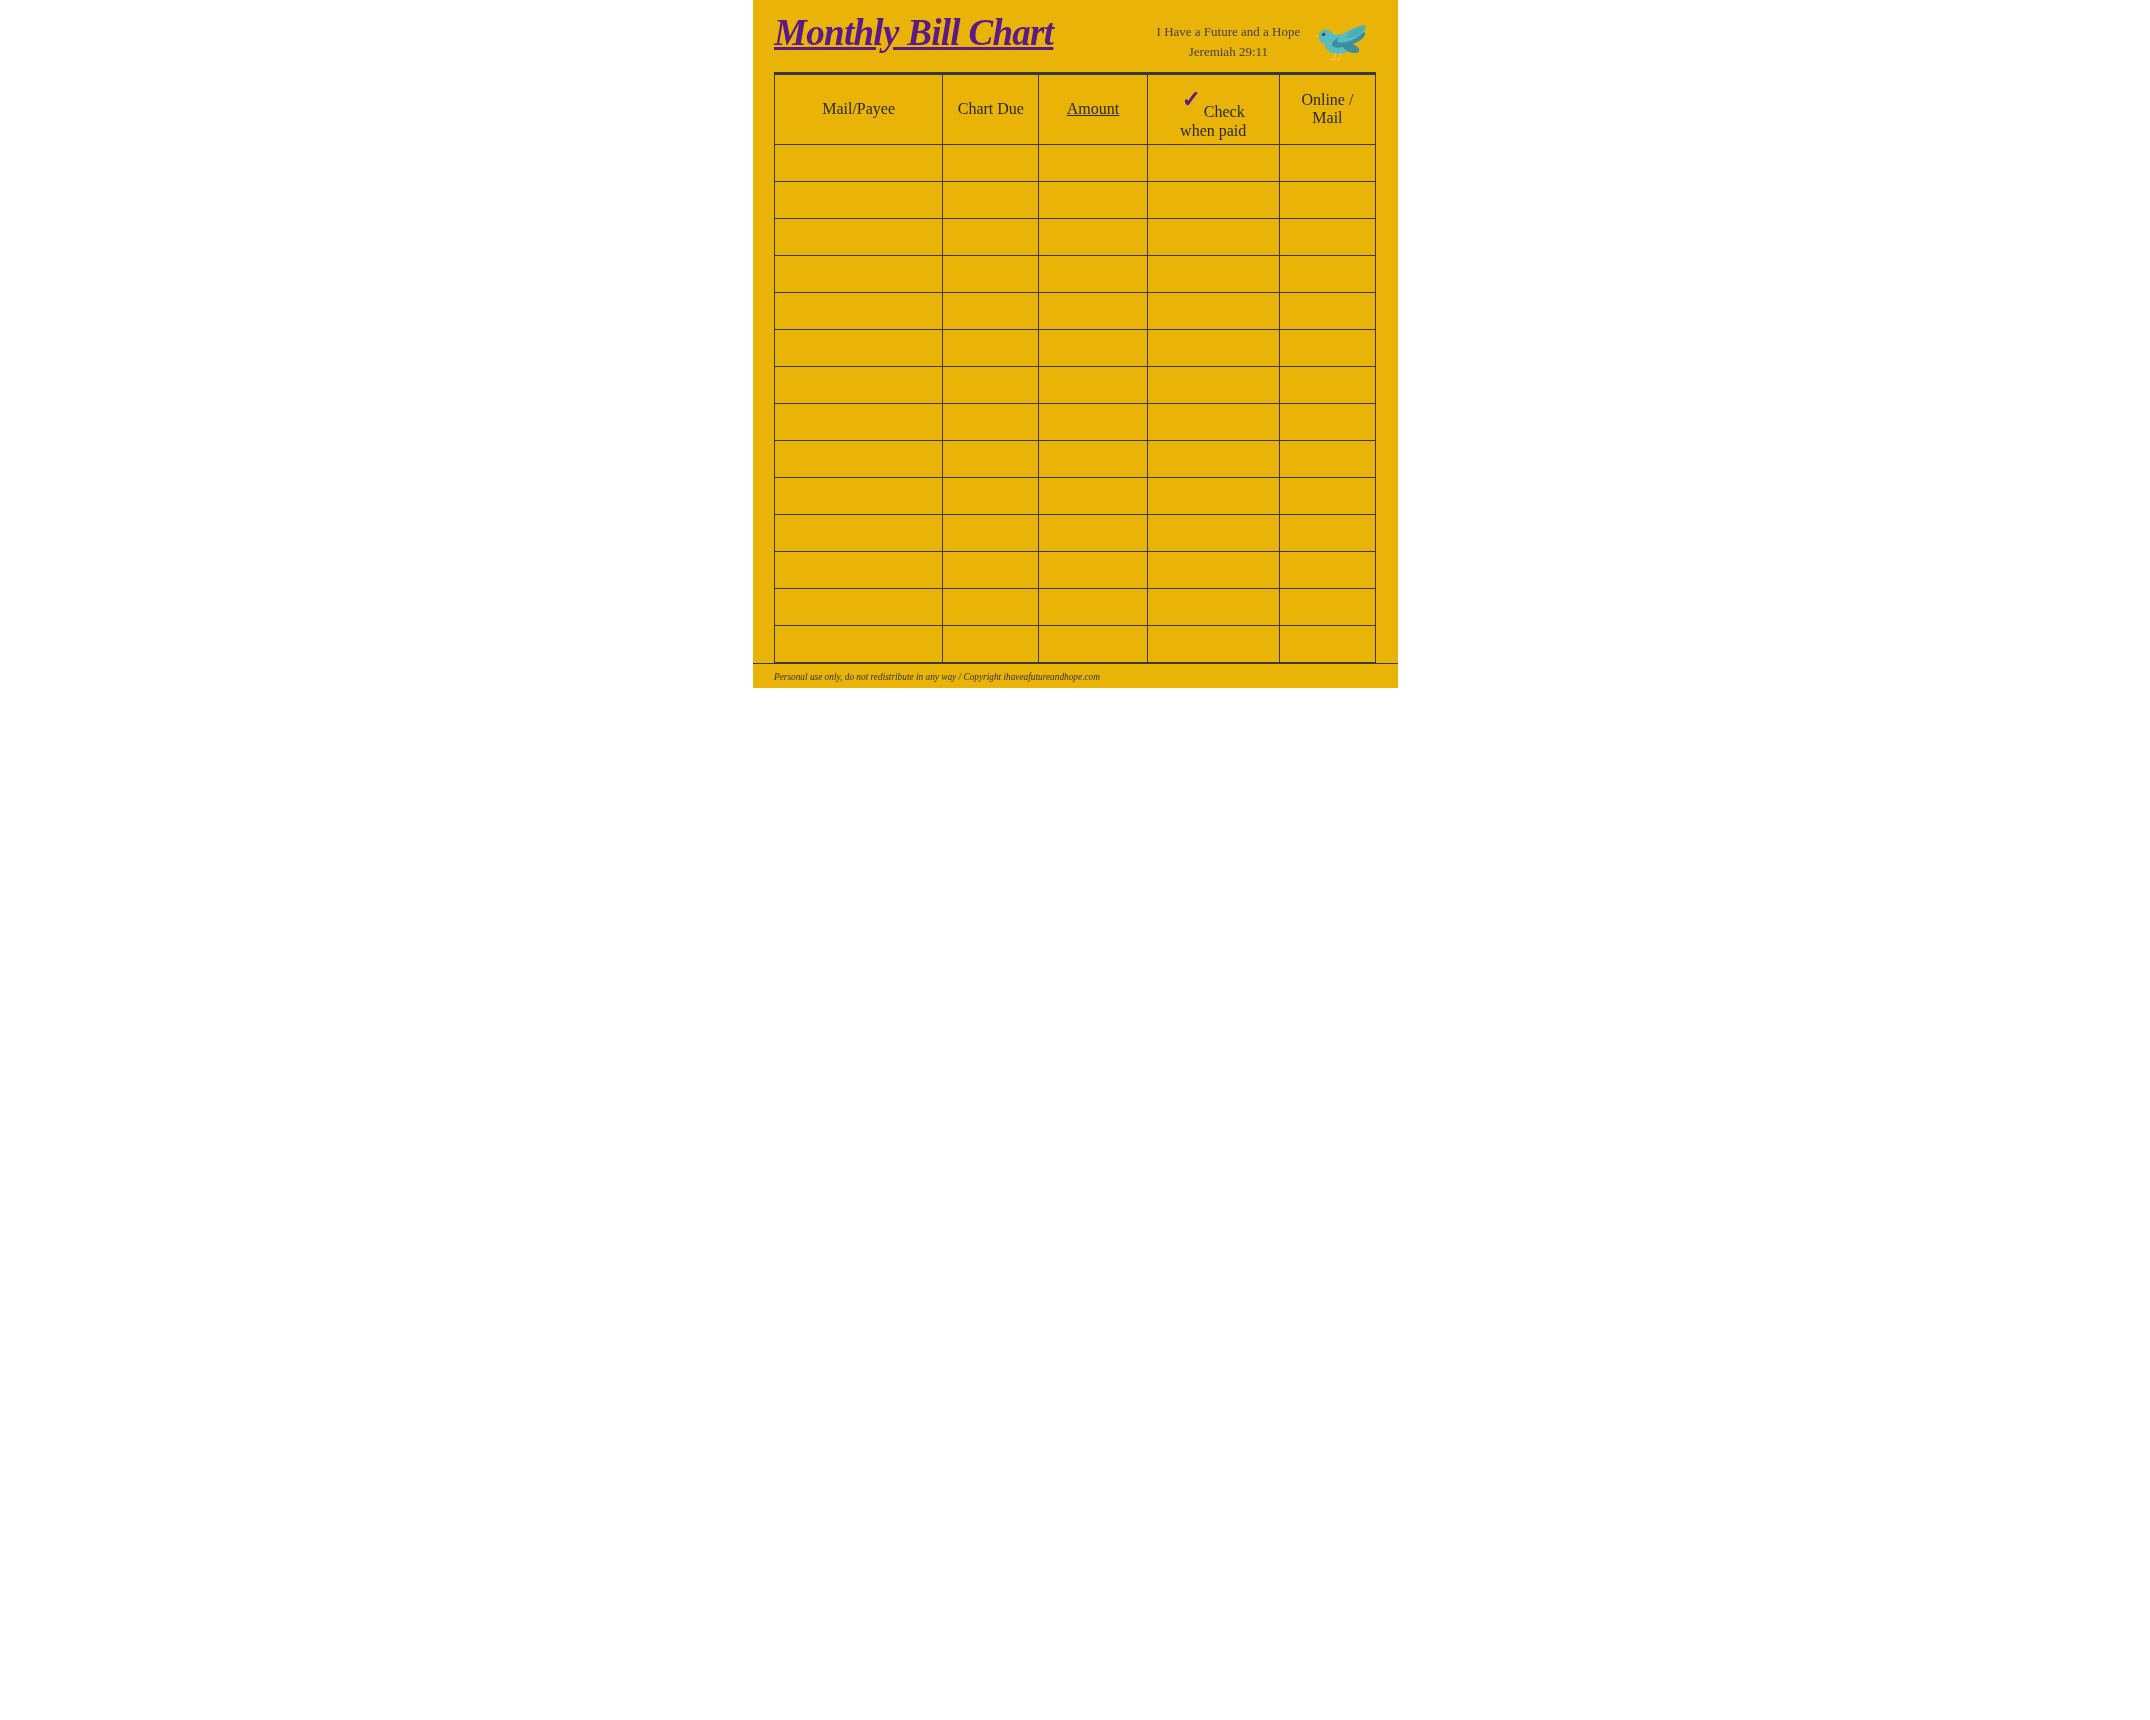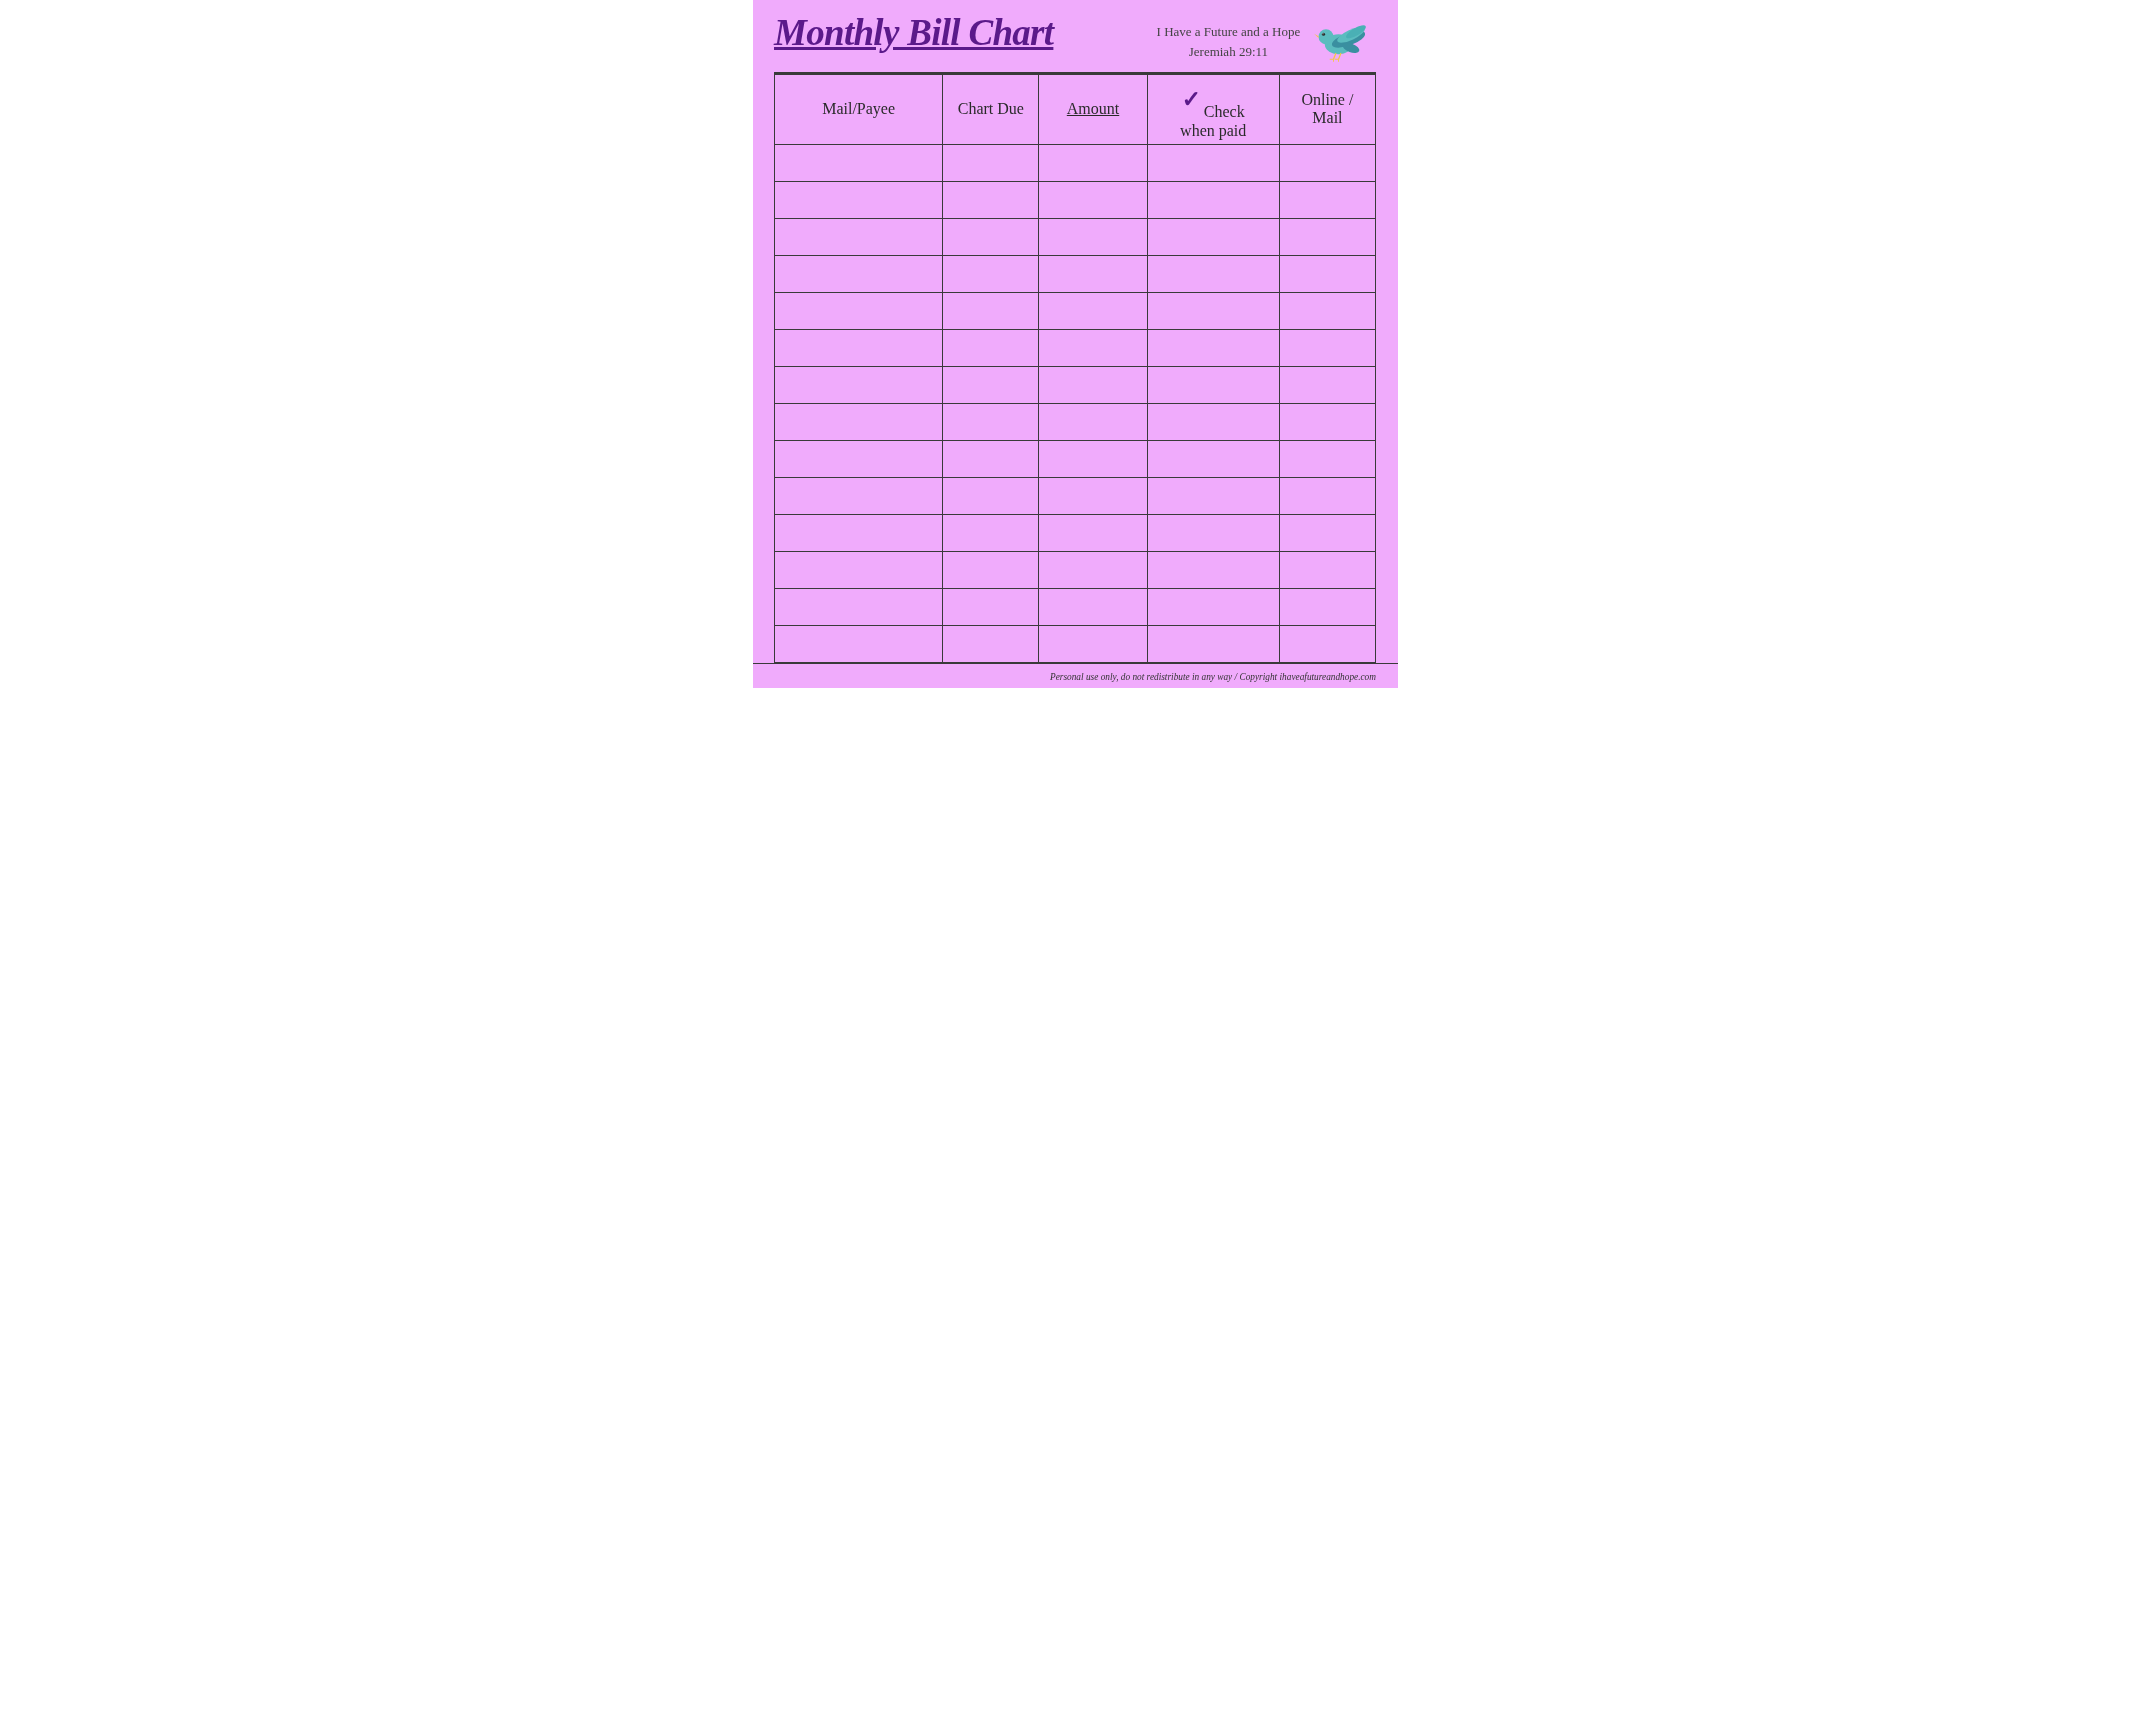--- a/index.html
+++ b/index.html
@@ -13,21 +13,21 @@
       font-family: Georgia, 'Times New Roman', serif;
       width: 645px;
       min-height: 516px;
       margin: 0 auto;
       padding: 0;
     }
 
     .page {
       width: 645px;
       min-height: 516px;
-      background: #f0abfc;
+      background: #eab308;
       display: flex;
       flex-direction: column;
       padding: 0;
     }
 
     
     .header {
       display: flex;
       align-items: flex-start;
       justify-content: space-between;
@@ -157,21 +157,21 @@
 
     .check-label-bottom {
       font-size: 16px;
       color: #2a2a2a;
     }
 
     
     .footer {
       border-top: 1.4px solid #3a3a3a;
       padding: 5.7px 21.5px;
-      text-align: right;
+      text-align: left;
       margin-top: 0;
     }
 
     .footer-text {
       font-family: Georgia, serif;
       font-size: 9.3px;
       color: #333;
       font-style: italic;
     }
   </style>

